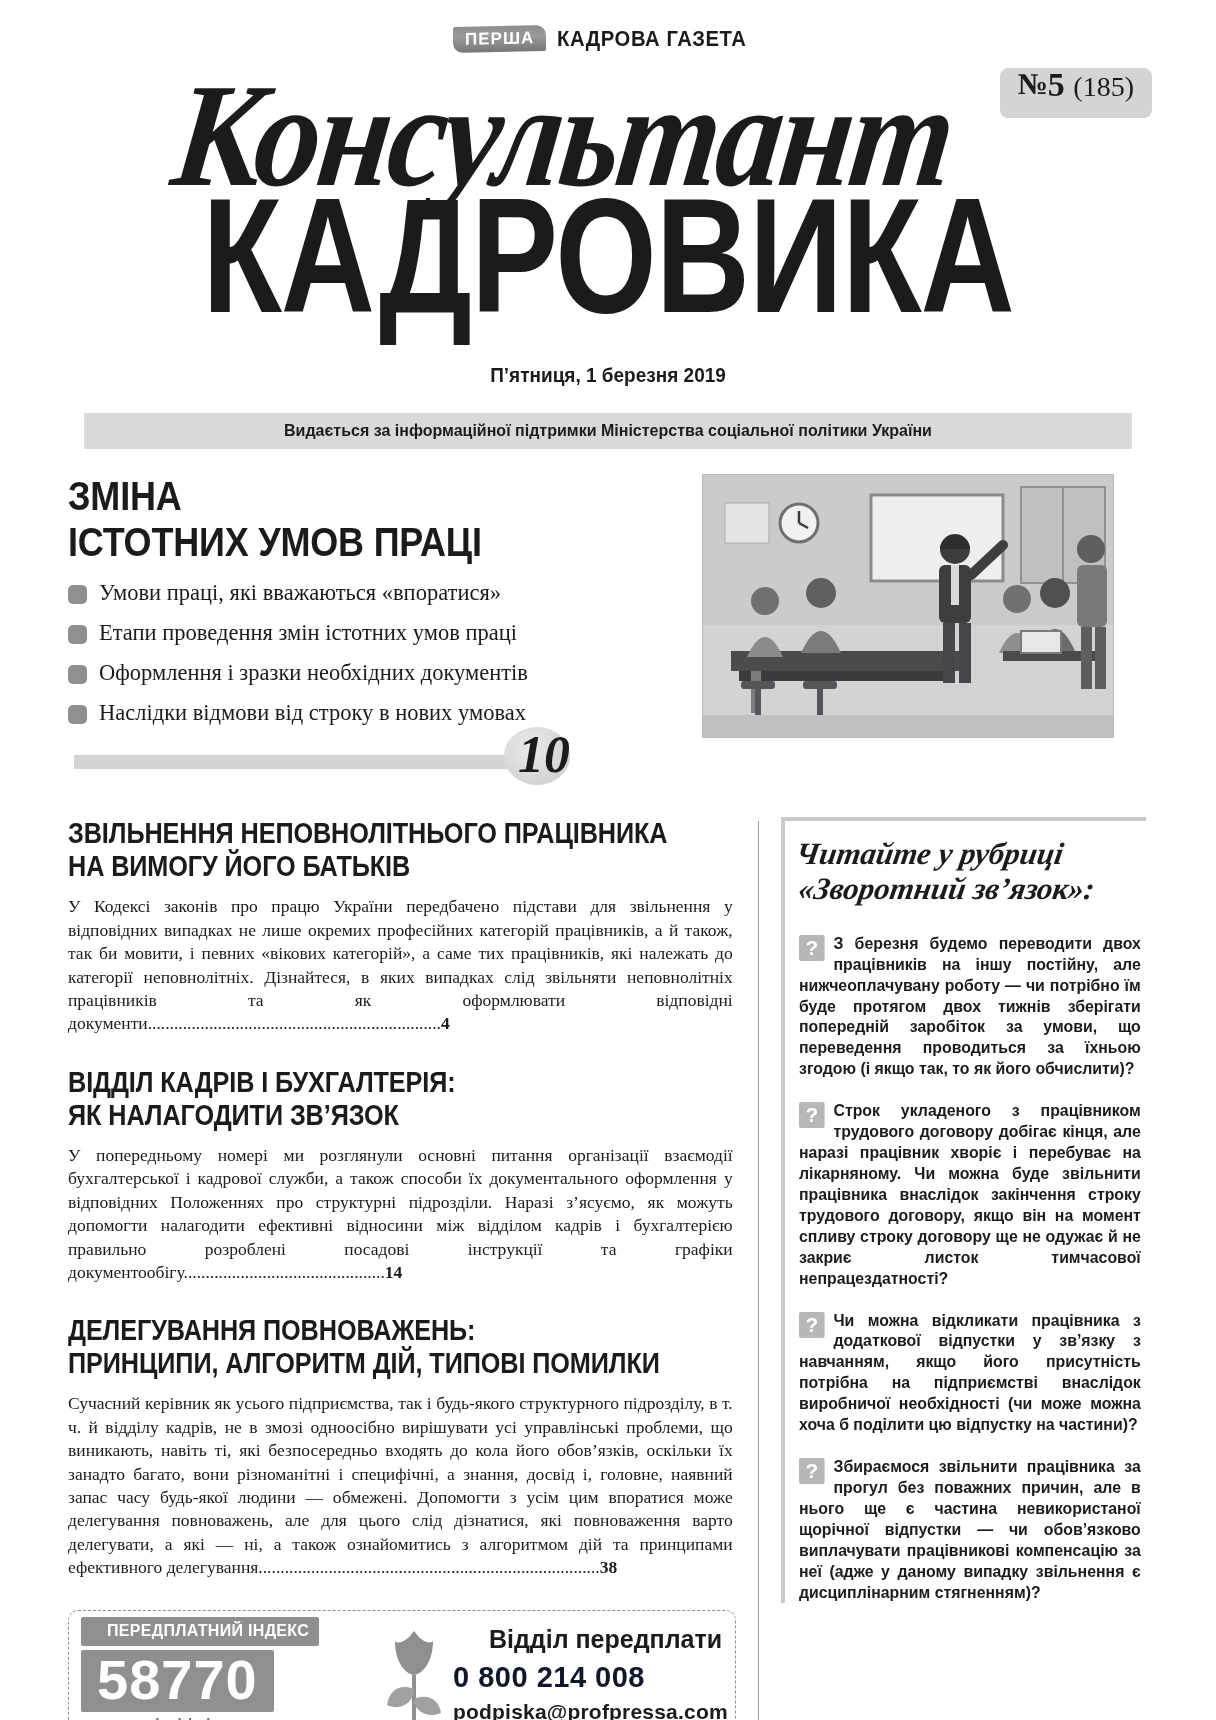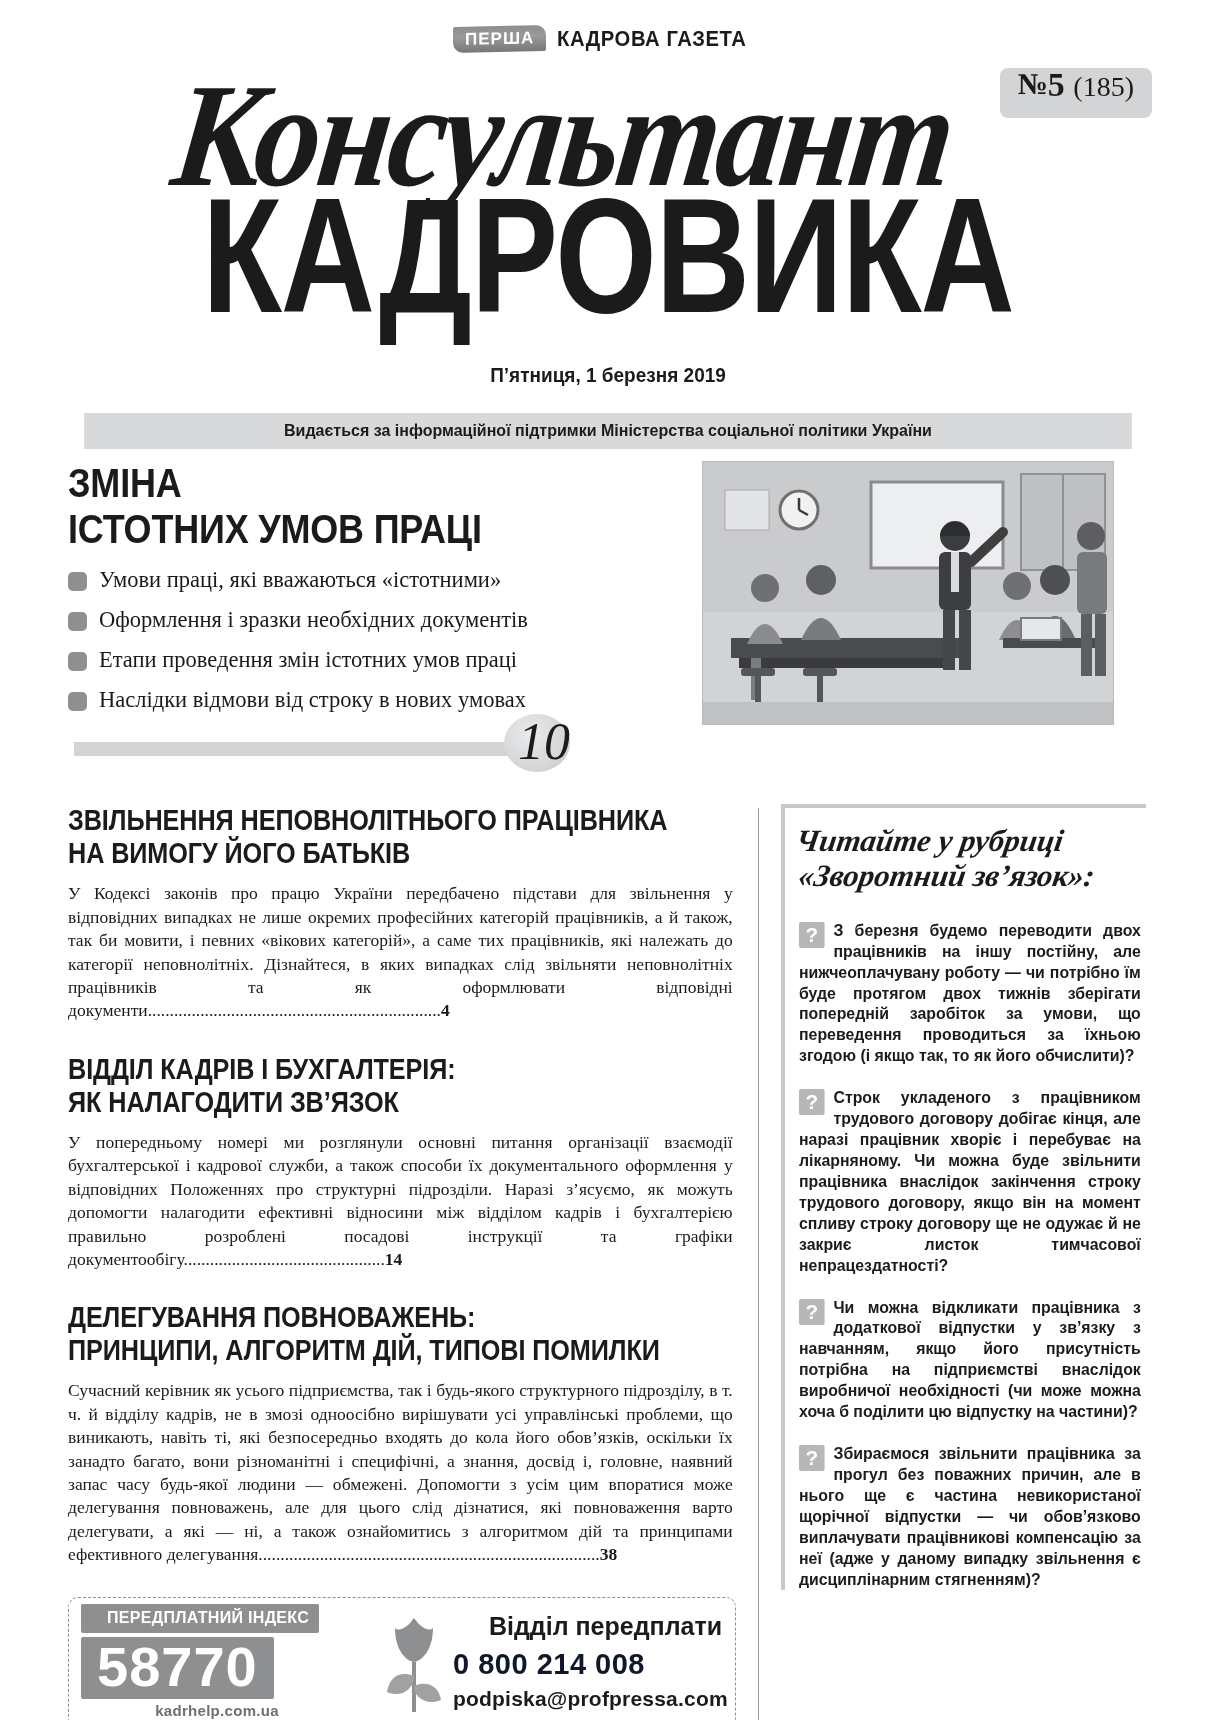--- a/index.html
+++ b/index.html
@@ -124,21 +124,21 @@
     font-weight: bold;
     font-size: 16.5px;
     color: #1b1b1b;
     padding: 8px 0 9px 0;
     transform: scaleX(0.97);
   }
 
   
   .hero {
     display: flex;
-    margin-top: 12px;
+    margin-top: 25px;
     gap: 26px;
   }
   .hero-left { width: 608px; flex: none; position: relative; }
   .hero-head {
     font-family: "Liberation Sans", sans-serif;
     font-weight: bold;
     font-size: 36px;
     line-height: 1.13;
     letter-spacing: -0.2px;
     color: #1b1b1b;
@@ -185,21 +185,21 @@
     left: 436px; top: -14px;
     width: 66px; height: 58px;
     background: radial-gradient(circle at 40% 35%, #e9eaec 0%, #d6d7d9 60%, #c6c7c9 100%);
     border-radius: 50%;
   }
   .pagenum {
     position: absolute;
     left: 450px; top: -12px;
     font-family: "Liberation Serif", serif;
     font-style: italic;
-    font-weight: normal;
+    font-weight: bold;
     font-size: 52px;
     color: #1b1b1b;
     line-height: 1;
   }
 
   
   .hero-photo {
     width: 410px;
     height: 262px;
     flex: none;
@@ -394,29 +394,29 @@
 
   <div class="hero">
     <div class="hero-left">
       <div class="hero-head">
         <div>ЗМІНА</div>
         <div class="l2">ІСТОТНИХ УМОВ ПРАЦІ</div>
       </div>
       <ul class="hero-bullets">
         <li>
           <span class="bullet-sq"></span>
-          <span>Умови праці, які вважаються «істотними»</span>
+          <span>Умови праці, які вважаються «впоратися»</span>
+        </li>
+        <li>
+          <span class="bullet-sq"></span>
+          <span>Етапи проведення змін істотних умов праці</span>
         </li>
         <li>
           <span class="bullet-sq"></span>
           <span>Оформлення і зразки необхідних документів</span>
-        </li>
-        <li>
-          <span class="bullet-sq"></span>
-          <span>Етапи проведення змін істотних умов праці</span>
         </li>
         <li>
           <span class="bullet-sq"></span>
           <span>Наслідки відмови від строку в нових умовах</span>
         </li>
       </ul>
       <div class="pagebar-wrap">
         <div class="pagebar"></div>
         <div class="pagenum-circle"></div>
         <div class="pagenum">10</div>

